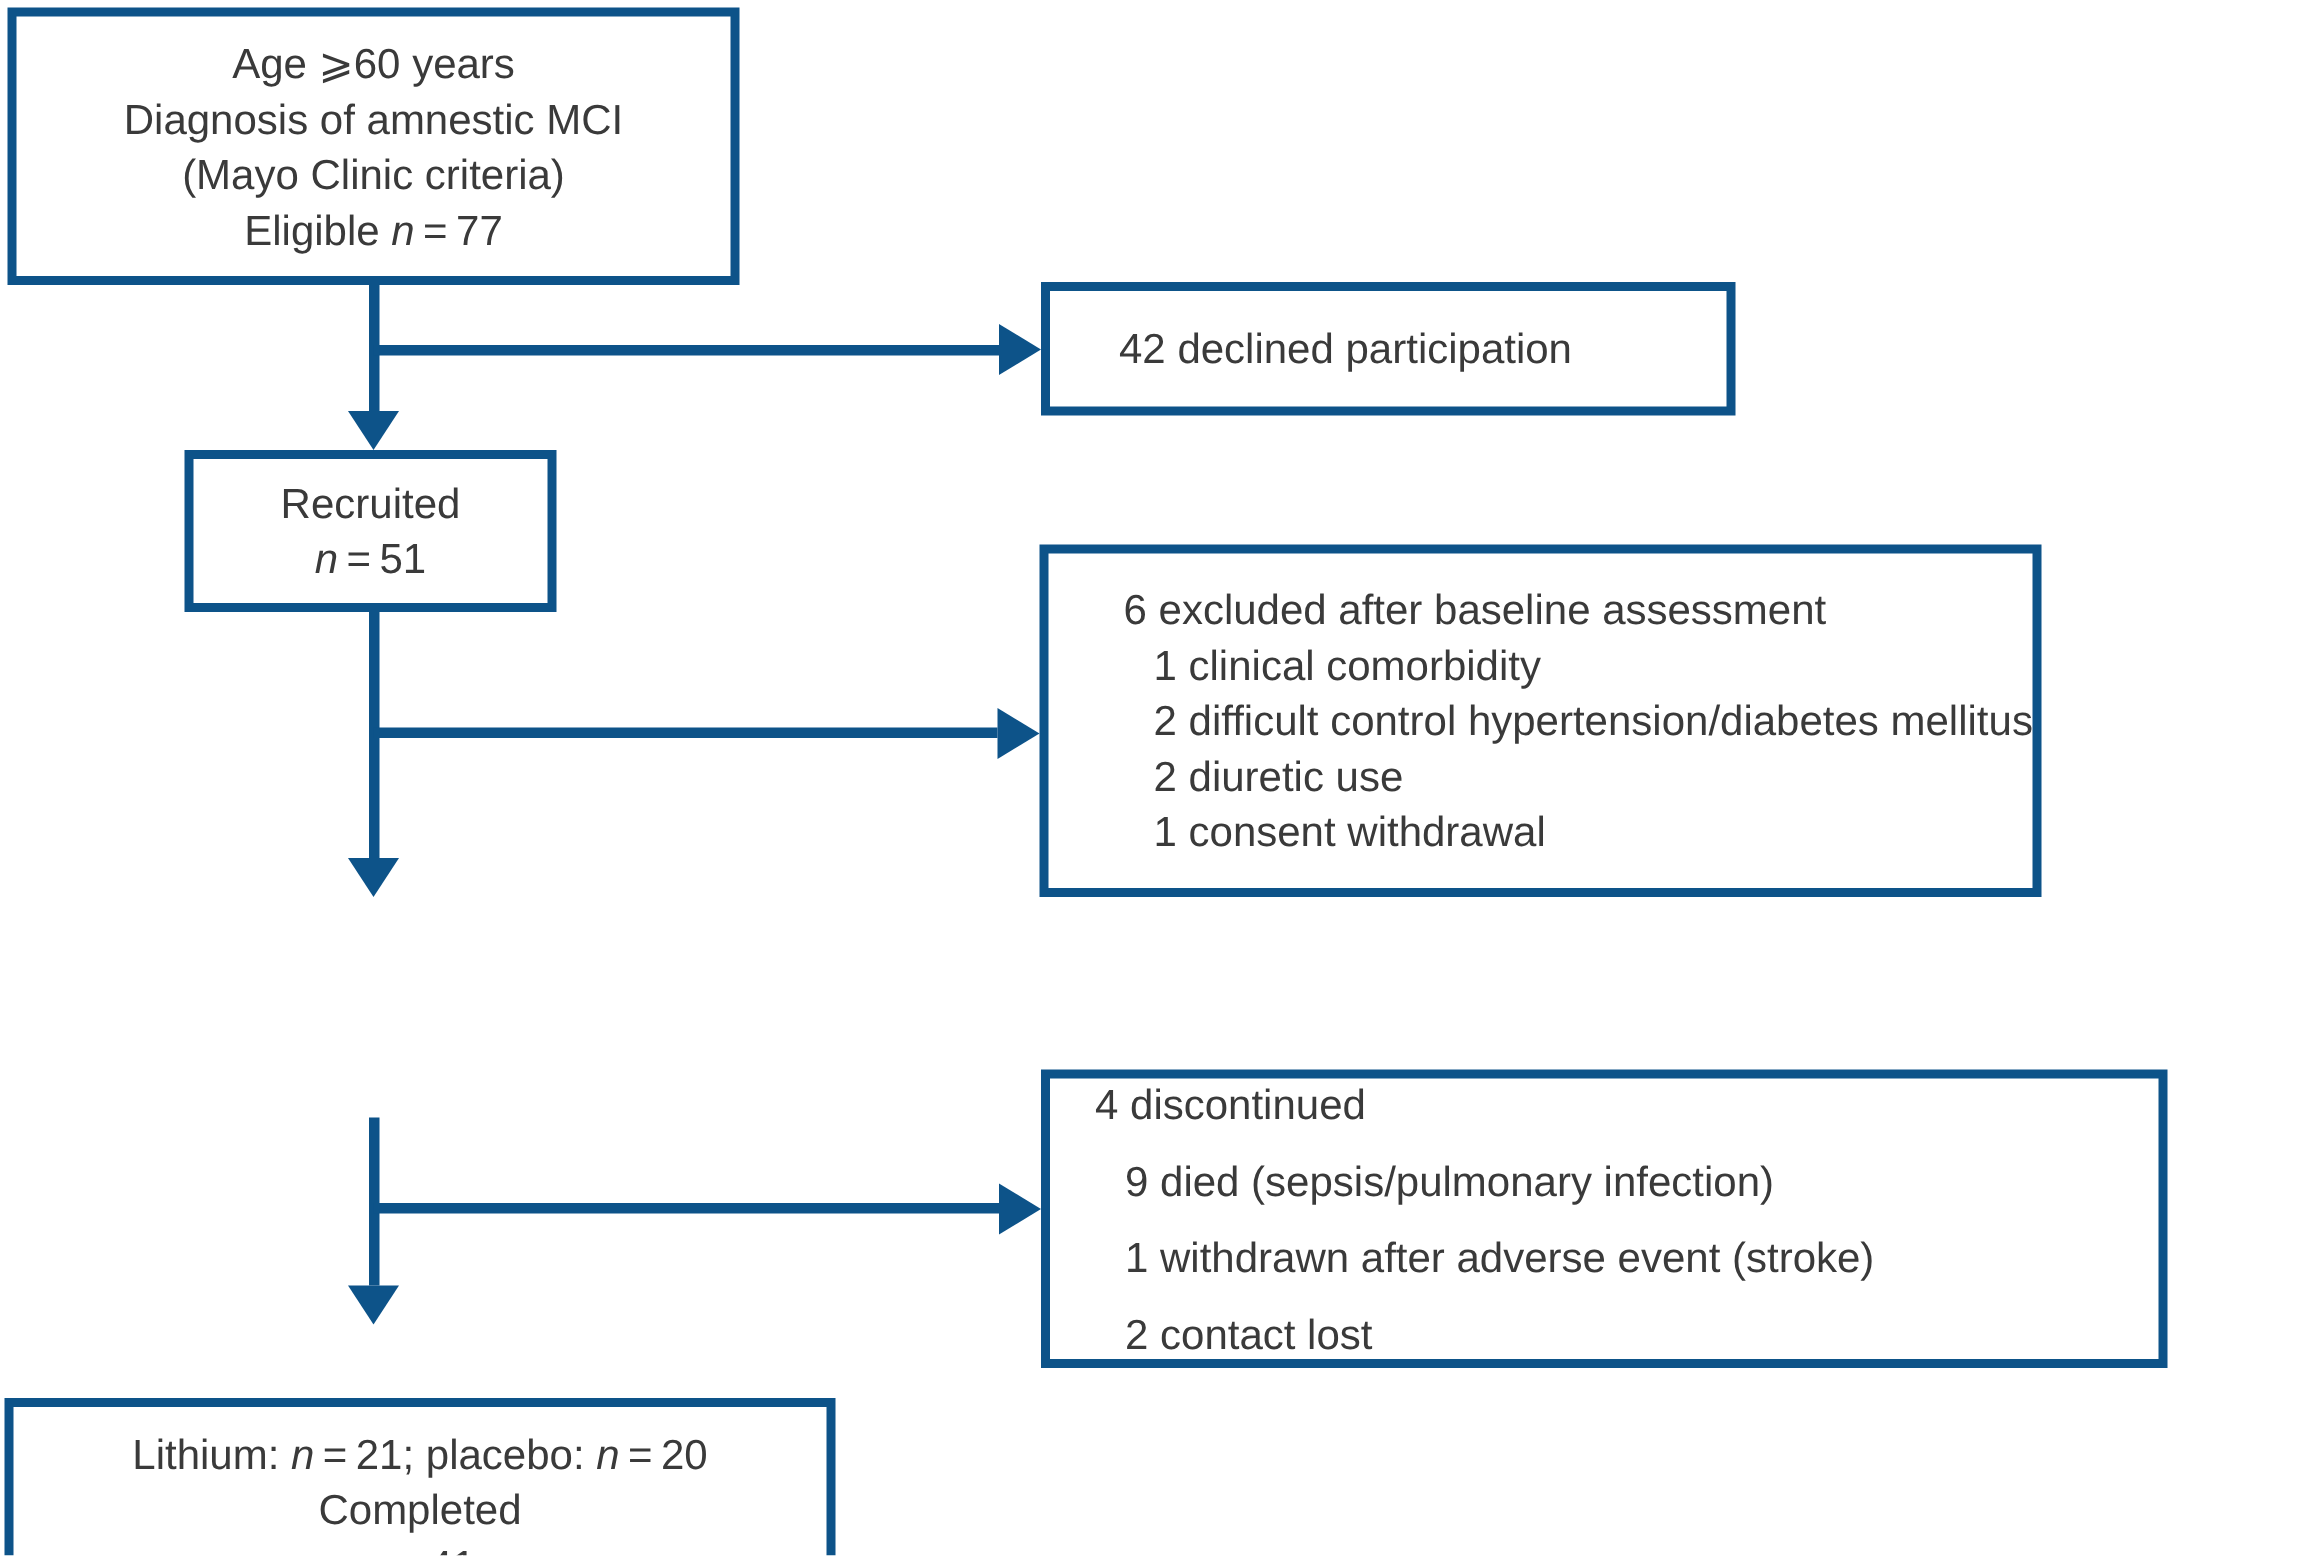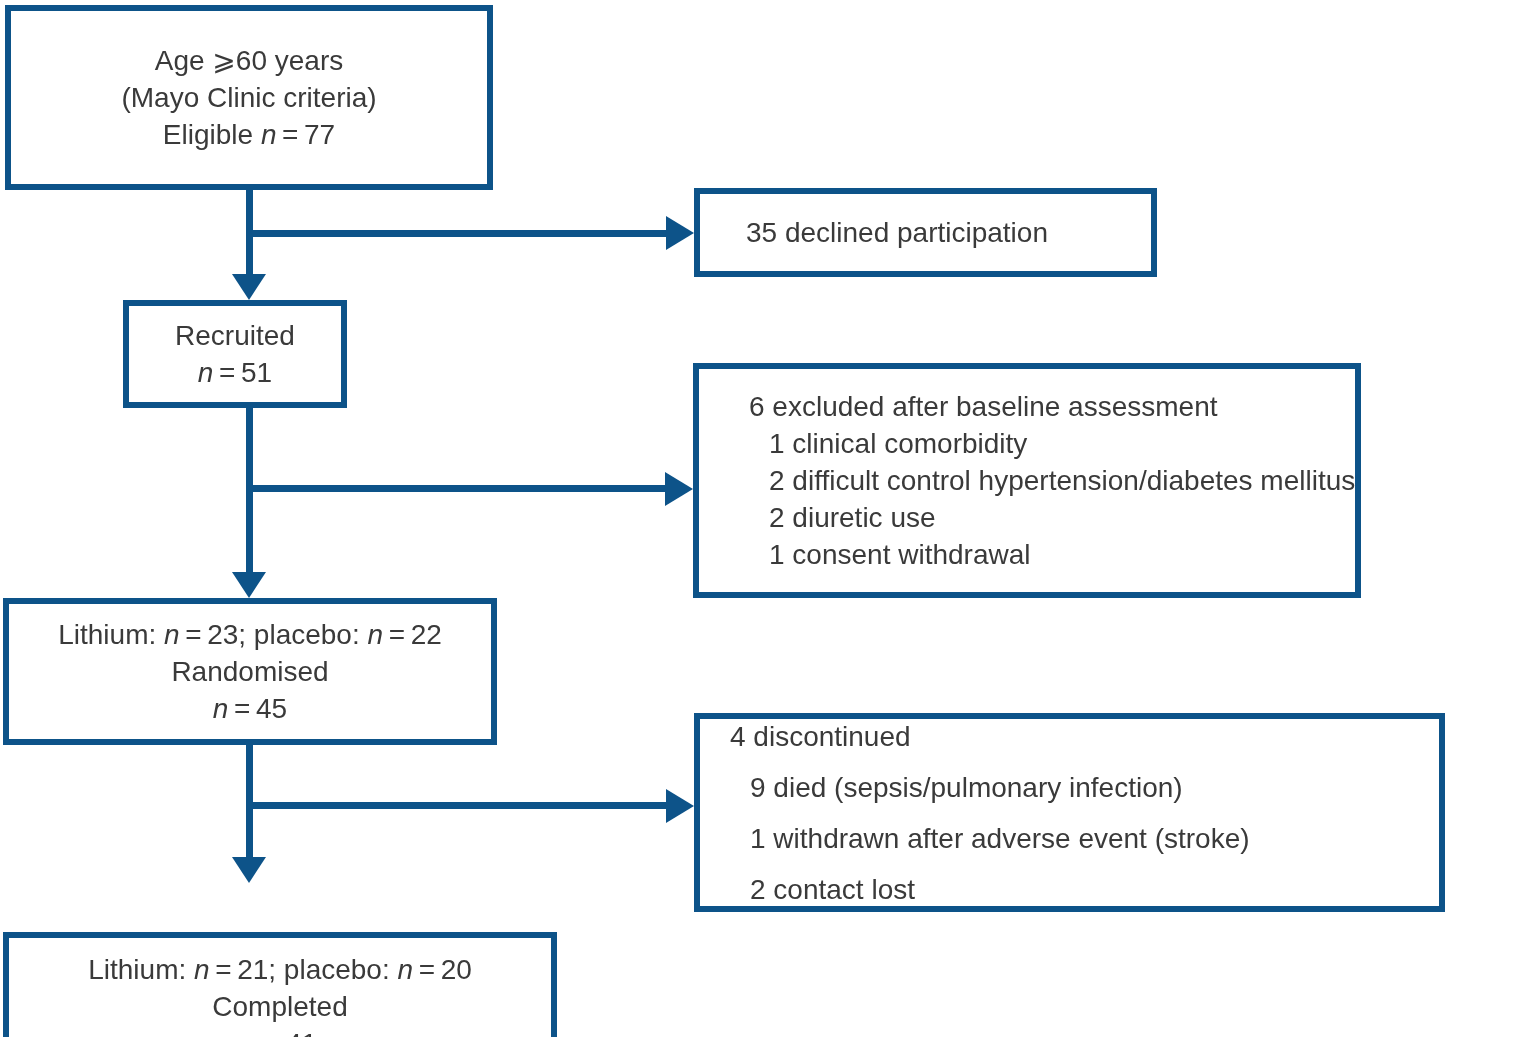--- a/index.html
+++ b/index.html
@@ -27,21 +27,21 @@
     justify-content:center;
   }
   .box.center{align-items:center;text-align:center;}
   .box.left{align-items:flex-start;text-align:left;}
   .line{white-space:nowrap;}
   .line.indent{padding-left:20px;}
   .line i{font-style:italic;}
 
   #box-eligible    {left:5px;   top:5px;   width:488px; height:185px;}
   #box-declined    {left:694px; top:188px; width:463px; height:89px;  padding-left:46px;}
-  #box-recruited   {left:123px; top:300px; width:224px; height:108px;}
+  #box-recruited   {left:123px; top:300px; width:248px; height:108px;}
   #box-excluded    {left:693px; top:363px; width:668px; height:235px; padding-left:50px;}
   #box-randomised  {left:3px;   top:598px; width:494px; height:147px;}
   #box-discontinued{left:694px; top:713px; width:751px; height:199px; padding-left:30px;gap:14px;}
   #box-completed   {left:3px;   top:932px; width:554px; height:149px;}
 
   .vline,.hline{position:absolute;background:var(--blue);}
   .head-right{position:absolute;width:0;height:0;
     border-top:17px solid transparent;border-bottom:17px solid transparent;
     border-left:28px solid var(--blue);}
   .head-down{position:absolute;width:0;height:0;
@@ -62,41 +62,37 @@
   #h3{left:249px;top:802px;width:417px;height:7px;}
   #h3h{left:666px;top:789px;}
 </style>
 </head>
 <body>
 
 <div class="canvas">
 
   <div class="box center" id="box-eligible">
       <div class="line"><span>Age ⩾60 years</span></div>
+      <div class="line"><span>Diagnosis of amnestic MCI</span></div>
       <div class="line"><span>(Mayo Clinic criteria)</span></div>
       <div class="line"><span>Eligible </span><i>n</i><span> = 77</span></div>
     </div>
   <div class="box left" id="box-declined">
-      <div class="line"><span>35 declined participation</span></div>
+      <div class="line"><span>42 declined participation</span></div>
     </div>
   <div class="box center" id="box-recruited">
       <div class="line"><span>Recruited</span></div>
       <div class="line"><i>n</i><span> = 51</span></div>
     </div>
   <div class="box left" id="box-excluded">
       <div class="line"><span>6 excluded after baseline assessment</span></div>
       <div class="line indent"><span>1 clinical comorbidity</span></div>
       <div class="line indent"><span>2 difficult control hypertension/diabetes mellitus</span></div>
       <div class="line indent"><span>2 diuretic use</span></div>
       <div class="line indent"><span>1 consent withdrawal</span></div>
-    </div>
-  <div class="box center" id="box-randomised">
-      <div class="line"><span>Lithium: </span><i>n</i><span> = 23; placebo: </span><i>n</i><span> = 22</span></div>
-      <div class="line"><span>Randomised</span></div>
-      <div class="line"><i>n</i><span> = 45</span></div>
     </div>
   <div class="box left" id="box-discontinued">
       <div class="line"><span>4 discontinued</span></div>
       <div class="line indent"><span>9 died (sepsis/pulmonary infection)</span></div>
       <div class="line indent"><span>1 withdrawn after adverse event (stroke)</span></div>
       <div class="line indent"><span>2 contact lost</span></div>
     </div>
   <div class="box center" id="box-completed">
       <div class="line"><span>Lithium: </span><i>n</i><span> = 21; placebo: </span><i>n</i><span> = 20</span></div>
       <div class="line"><span>Completed</span></div>

